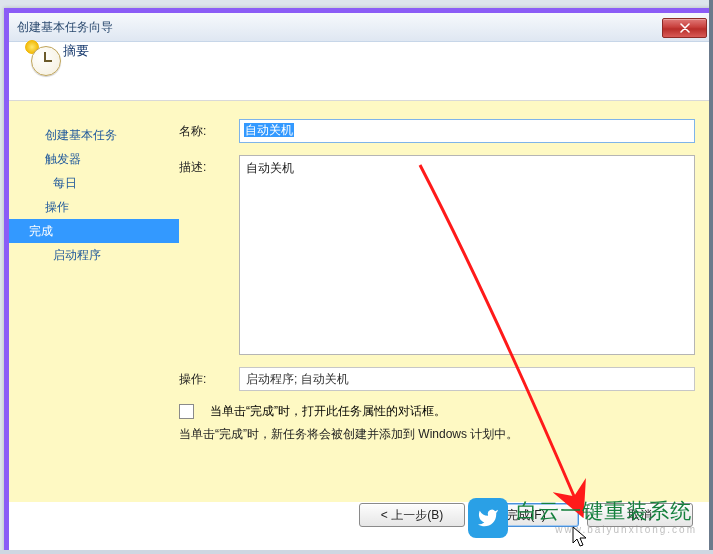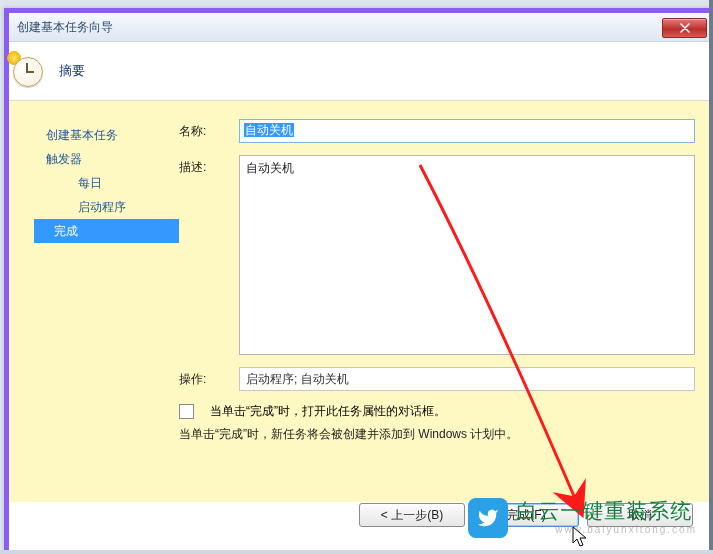--- a/index.html
+++ b/index.html
@@ -45,22 +45,22 @@
     display: flex;
     align-items: center;
     justify-content: center;
     box-shadow: inset 0 1px 0 rgba(255,255,255,.35);
   }
   .close-btn svg { width:10px; height:10px; }
   .header {
     height: 58px;
     border-bottom: 1px solid #d9d9d9;
     display: flex;
-    align-items: center;
-    gap: 14px;
+    align-items: flex-start;
+    padding-left: 18px;
     background:#fff;
   }
   .header .clock-icon {
     width: 36px; height:36px;
     position: relative;
   }
   .header .clock-icon .face{
     position:absolute; left:4px; top:4px; width:28px; height:28px;
     border:1px solid #bfa45a; border-radius:50%;
     background:radial-gradient(circle at 35% 35%,#fff,#f4eedb);
@@ -79,24 +79,23 @@
   }
   .body {
     display:flex;
     height: calc(100% - 28px - 58px - 60px);
   }
   .sidebar {
     width: 170px;
     padding-top: 22px;
   }
   .sidebar .item {
-    padding: 3px 0 3px 12px;
+    padding: 3px 0 3px 36px;
     color:#215a9c;
     line-height: 18px;
-    margin-left: 25px;
   }
   .sidebar .item.indent { padding-left: 44px; }
   .sidebar .item.selected {
     background:#3399ff;
     color:#fff;
     padding-left:20px;
   }
   .main {
     flex:1;
     padding: 18px 16px 0 0;
@@ -245,22 +244,23 @@
     </div>
     <div class="page-title">摘要</div>
   </div>
 
   <div class="body">
 
     <div class="sidebar" id="sidebar">
         <div class="item">创建基本任务</div>
         <div class="item">触发器</div>
         <div class="item indent">每日</div>
+        <div class="item">操作</div>
+        <div class="item selected">完成</div>
         <div class="item indent">启动程序</div>
-        <div class="item selected">完成</div>
       </div>
 
     <div class="main">
 
       <div class="row">
         <div class="label">名称:</div>
         <div class="name-input">
           <span class="seltext">自动关机</span>
         </div>
       </div>

